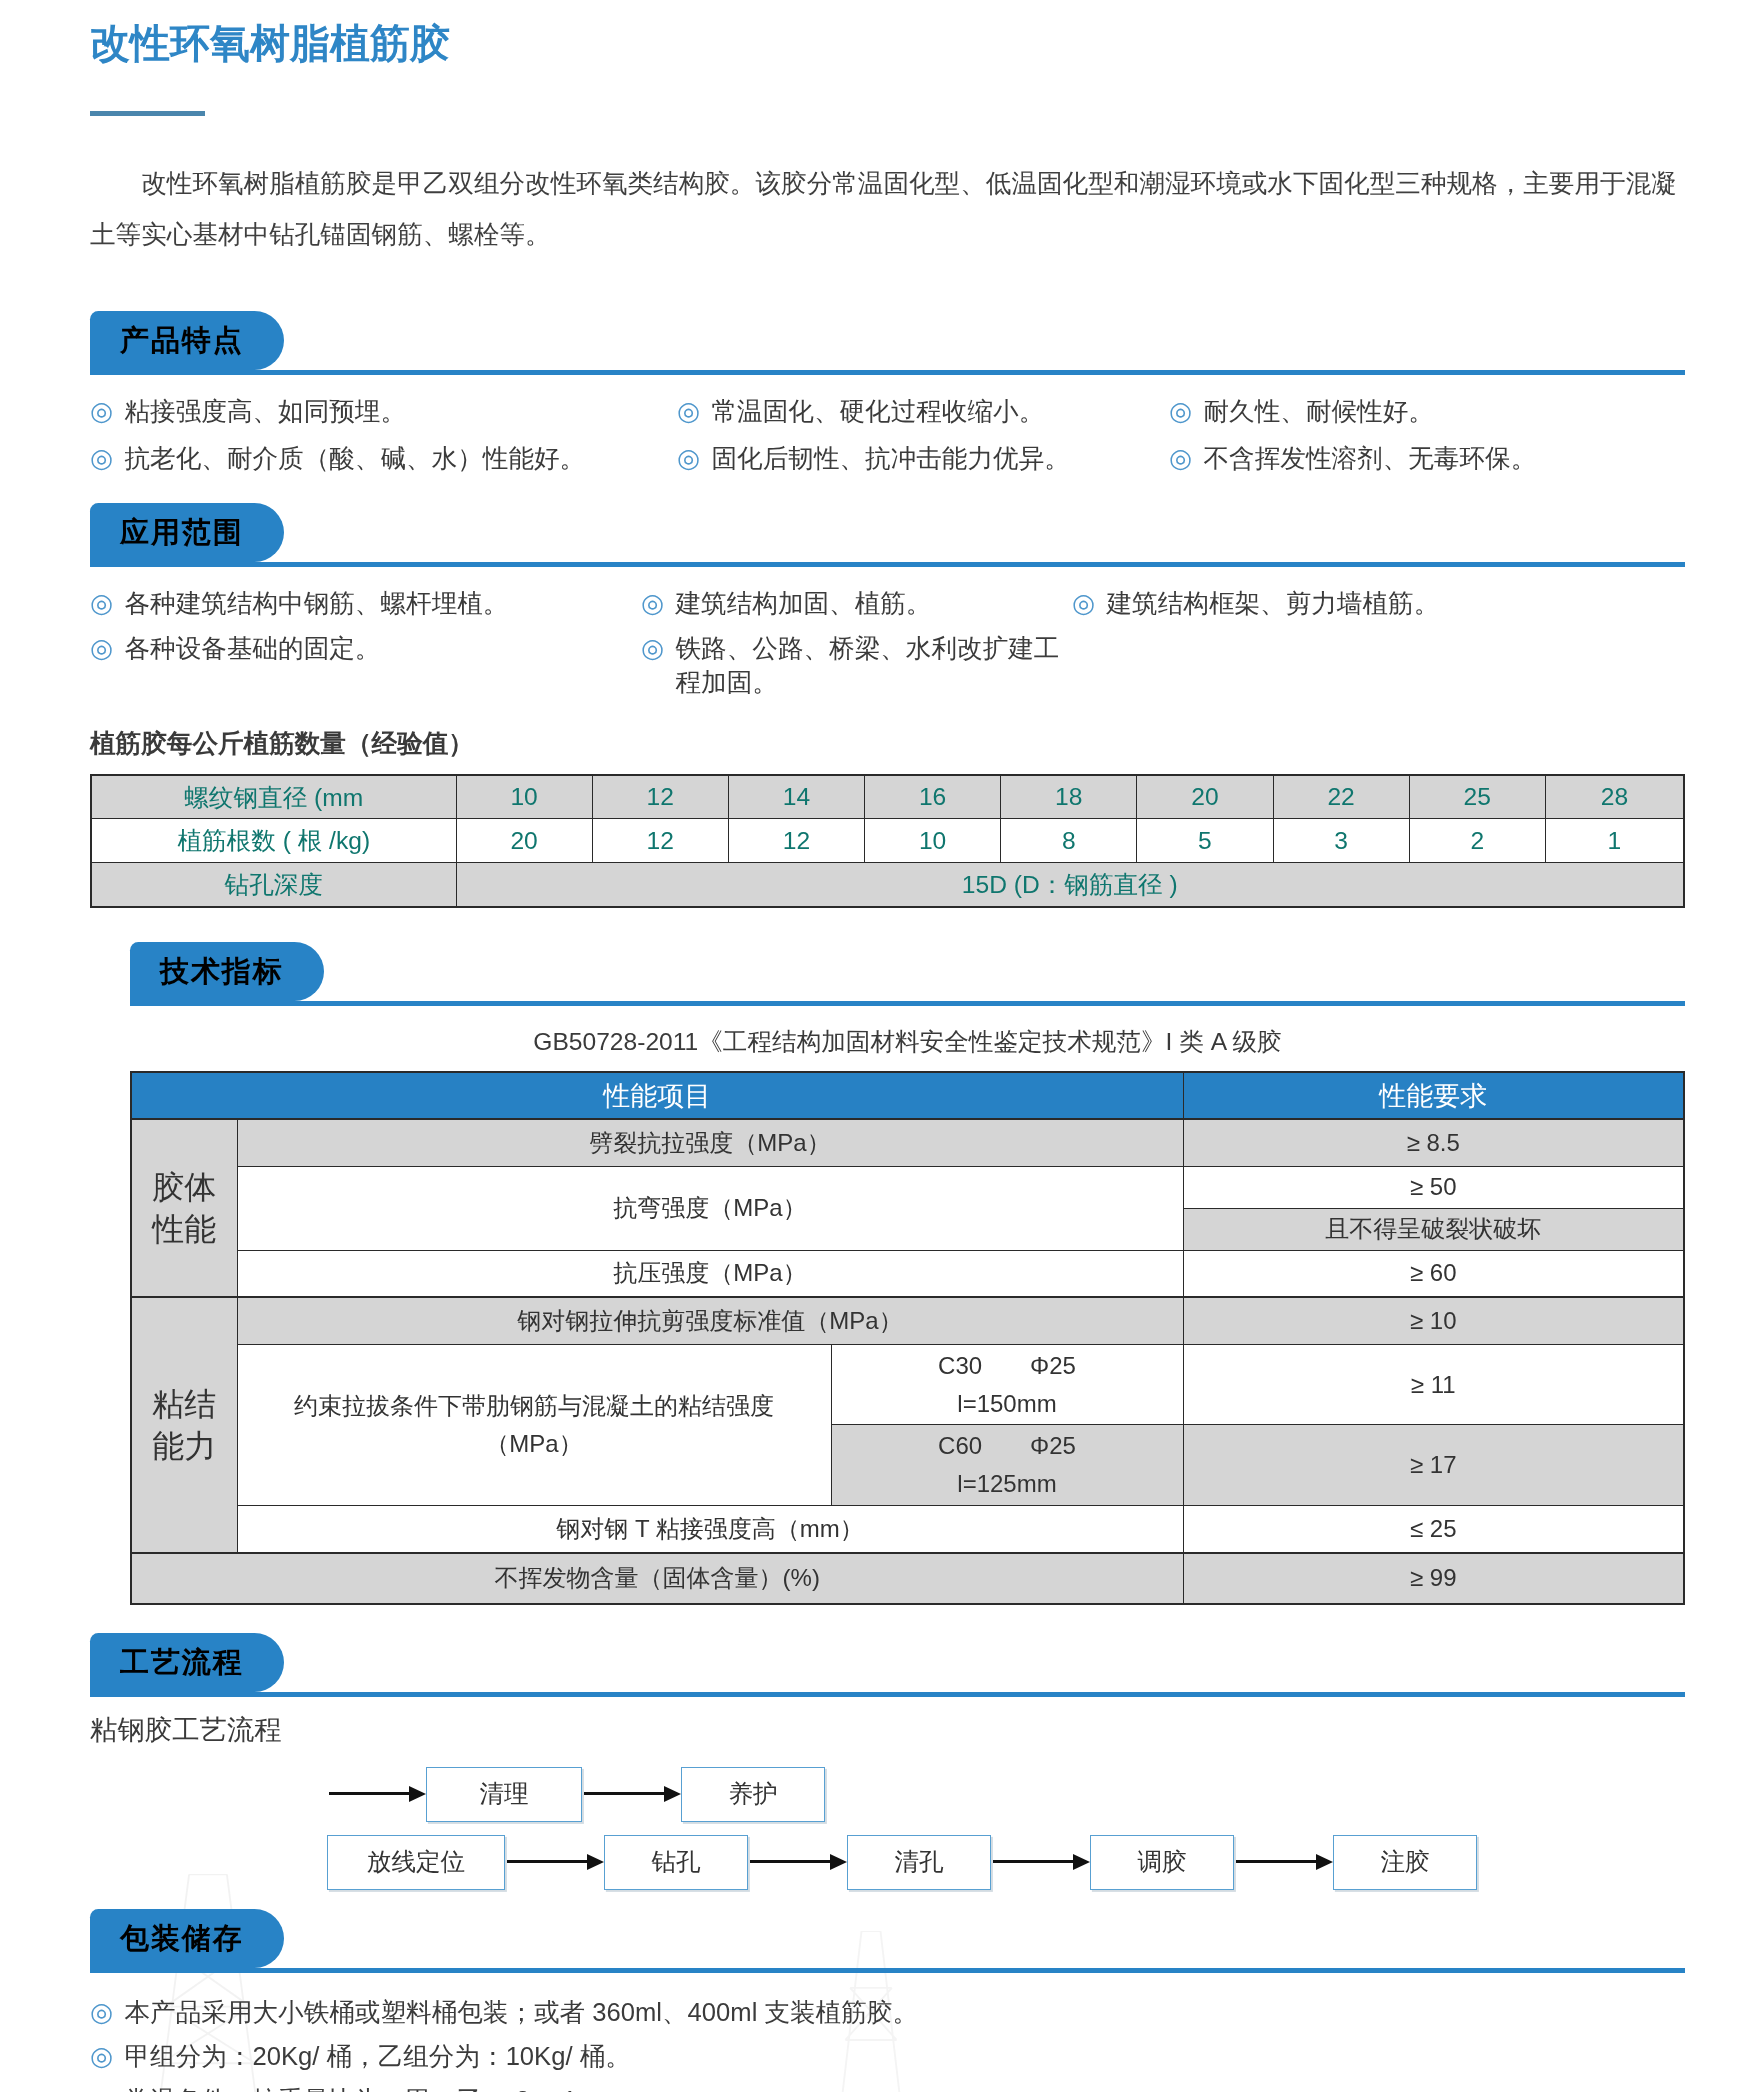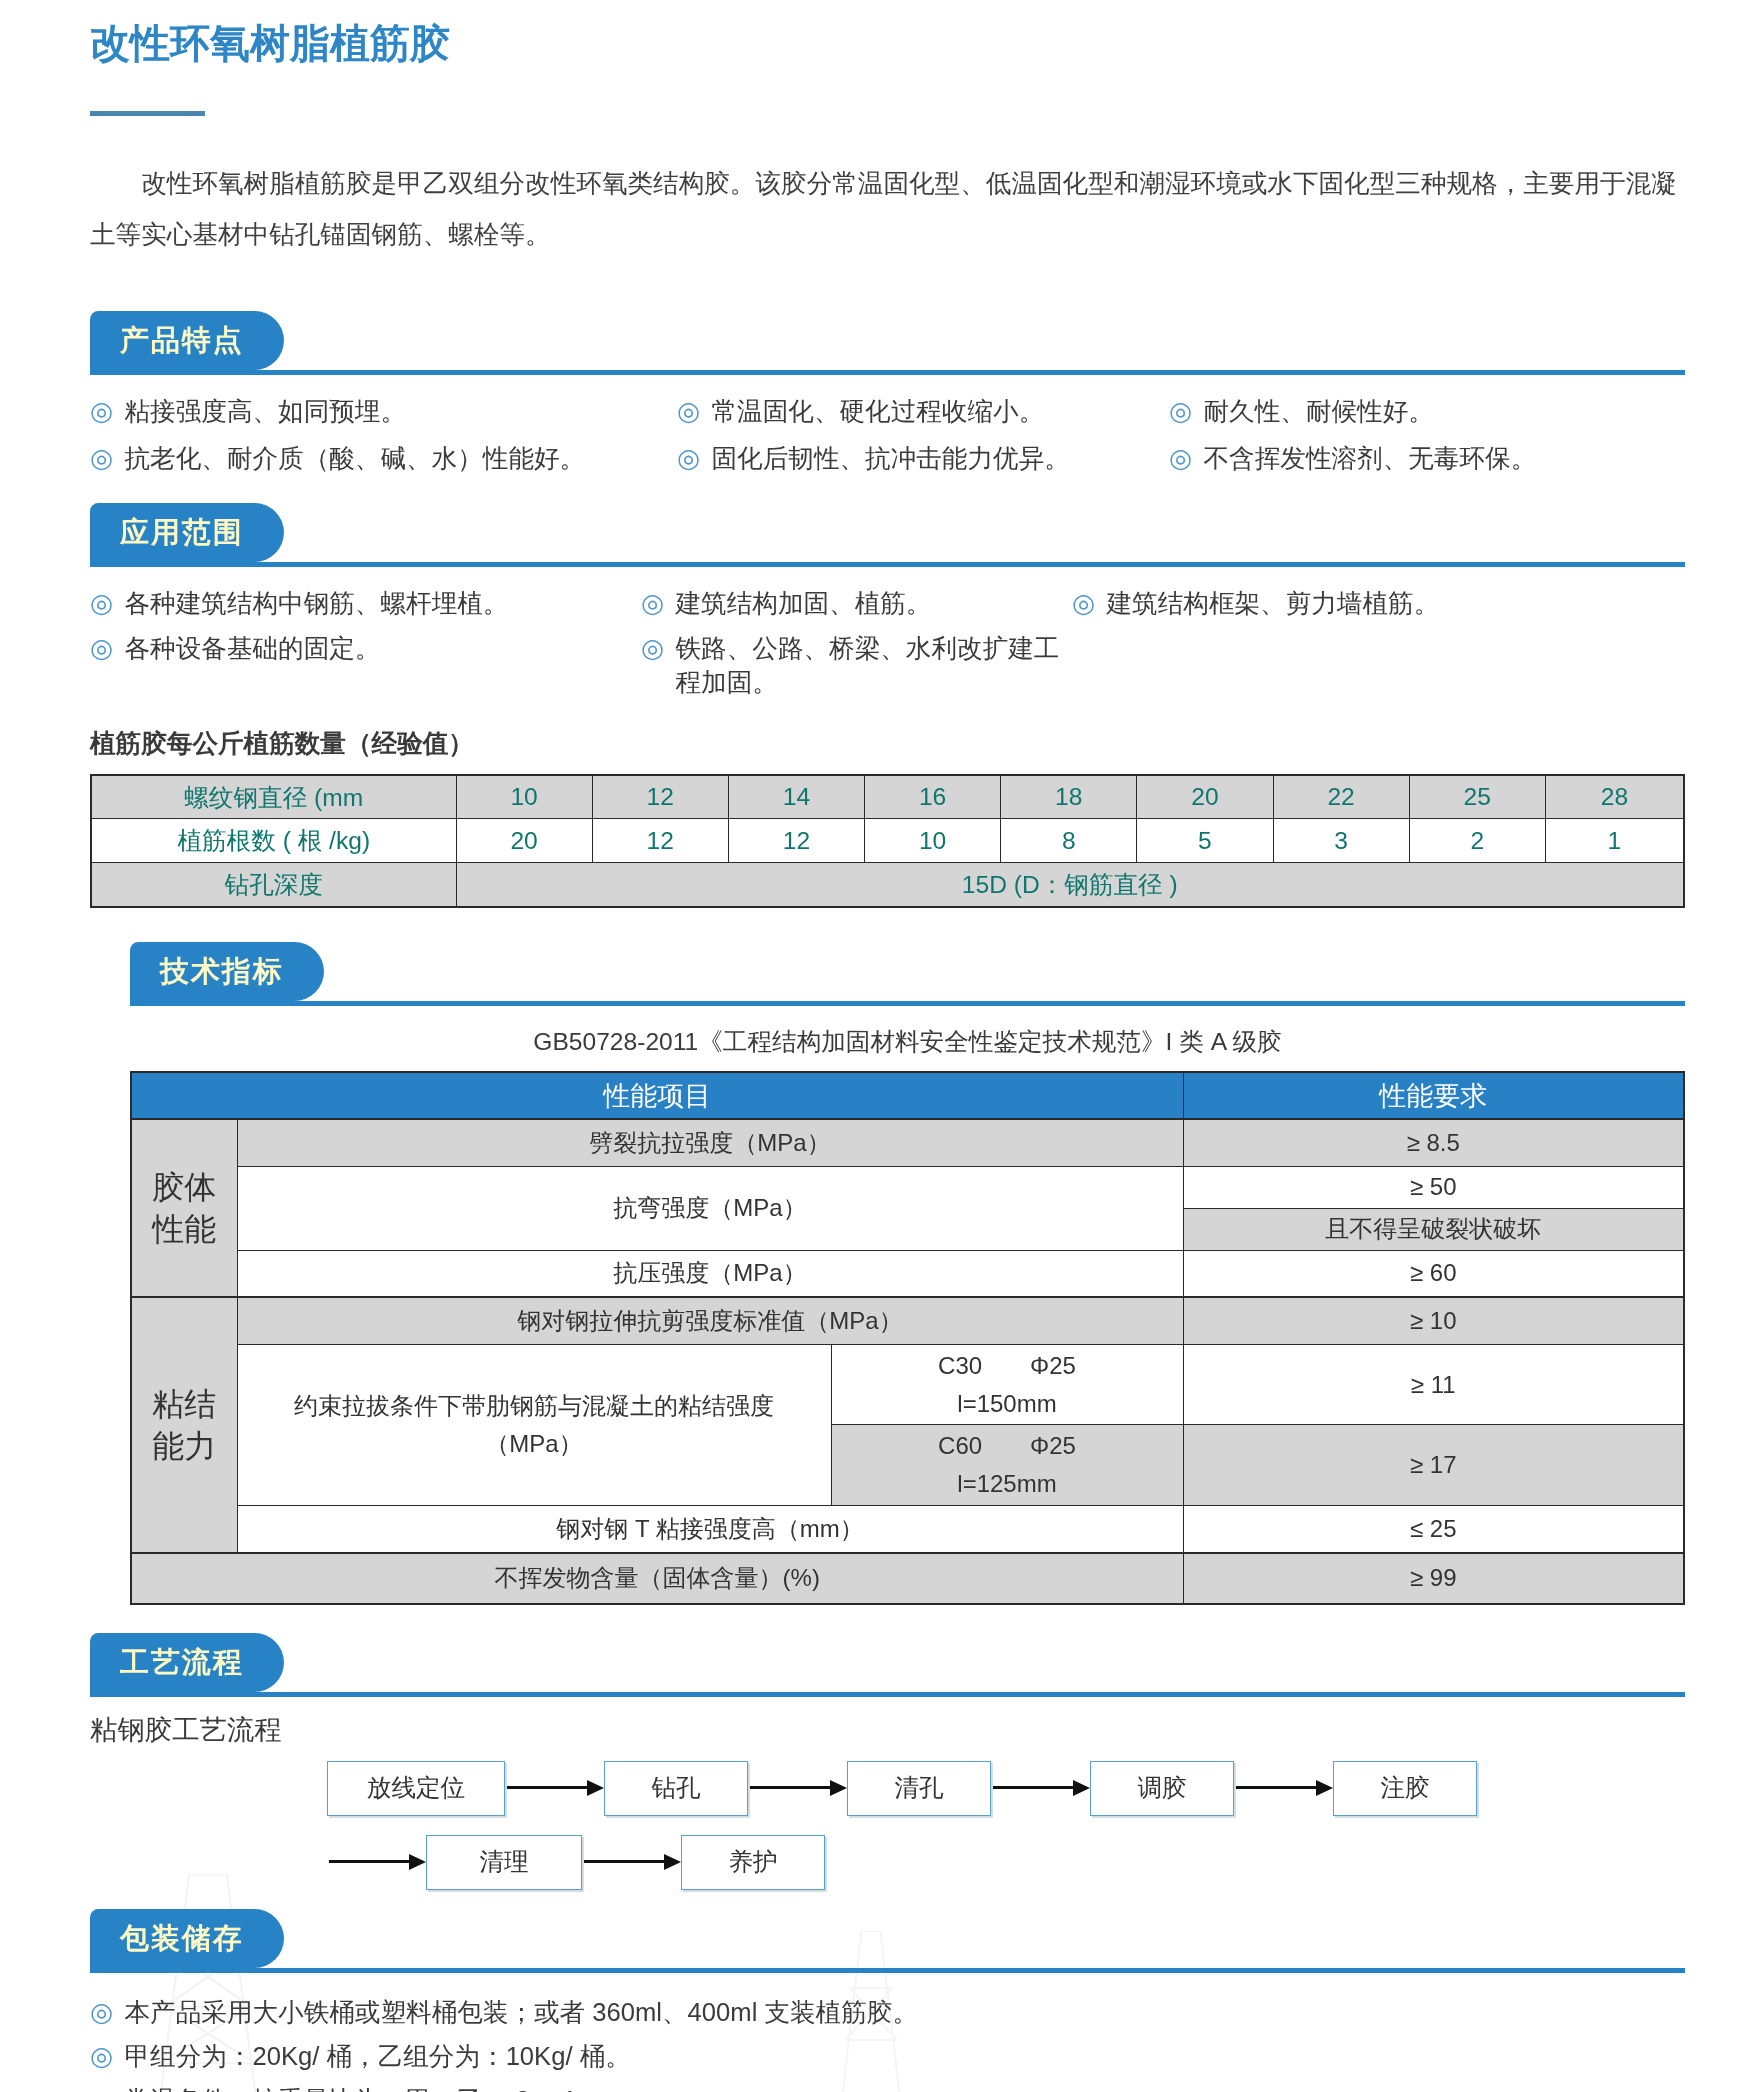--- a/index.html
+++ b/index.html
@@ -18,21 +18,21 @@
 
   
   .page-title{font-size:40px;line-height:45px;font-weight:bold;color:#2e86c6;}
   .title-dash{width:115px;height:4.7px;background:#4a86ad;margin-top:45px;}
 
   .intro{margin-top:42px;font-size:25.6px;line-height:51px;text-indent:2em;color:#3f3f3f;}
 
   
   .sec-head{border-bottom:5.7px solid var(--accent);margin-top:0;}
   .badge{
-    display:inline-block;background:var(--accent);color:#fef9c3;
+    display:inline-block;background:var(--accent);color:#000000;
     font-size:29px;font-weight:bold;height:59px;line-height:59px;
     padding:0 40px 0 30px;border-radius:9.5px 34px 34px 0;
     letter-spacing:1.9px;
   }
 
   
   .bullet{display:flex;align-items:flex-start;font-size:25.6px;line-height:34px;}
   .bullet .dot{color:#4f97cc;font-size:26.5px;line-height:34px;margin-right:11.4px;}
   .grid-features{display:grid;grid-template-columns:587px 492px 1fr;row-gap:13.2px;margin-top:19px;}
   .grid-apps{display:grid;grid-template-columns:551px 431px 1fr;row-gap:11.4px;margin-top:19px;}
@@ -291,38 +291,38 @@
     </tbody>
       </table>
   </div>
 
   <div class="s-proc">
     <div class="sec-head">
       <span class="badge">工艺流程</span>
     </div>
     <div class="flow-label">粘钢胶工艺流程</div>
 
+    <div class="flow-row flow-row2">
+      <span class="farrow"></span>
+      <div class="flow-box w165">清理</div>
+      <span class="farrow"></span>
+      <div class="flow-box">养护</div>
+    </div>
+
     <div class="flow-row flow-row1">
       <div class="flow-box wide">放线定位</div>
       <span class="farrow"></span>
       <div class="flow-box">钻孔</div>
       <span class="farrow"></span>
       <div class="flow-box">清孔</div>
       <span class="farrow"></span>
       <div class="flow-box">调胶</div>
       <span class="farrow"></span>
       <div class="flow-box">注胶</div>
     </div>
-
-    <div class="flow-row flow-row2">
-      <span class="farrow"></span>
-      <div class="flow-box w165">清理</div>
-      <span class="farrow"></span>
-      <div class="flow-box">养护</div>
-    </div>
   </div>
 
   <div class="s-pkg">
     <div class="sec-head">
       <span class="badge">包装储存</span>
     </div>
     <div class="pkg-list">
       <div class="bullet">
           <span class="dot">◎</span>
           <span>本产品采用大小铁桶或塑料桶包装；或者 360ml、400ml 支装植筋胶。</span>

